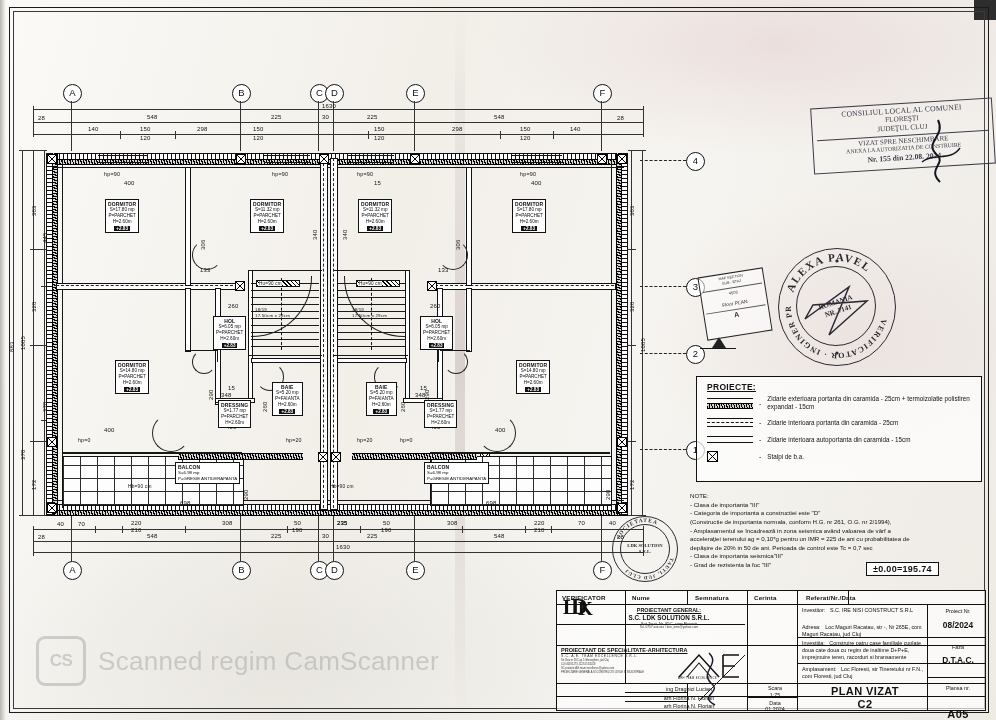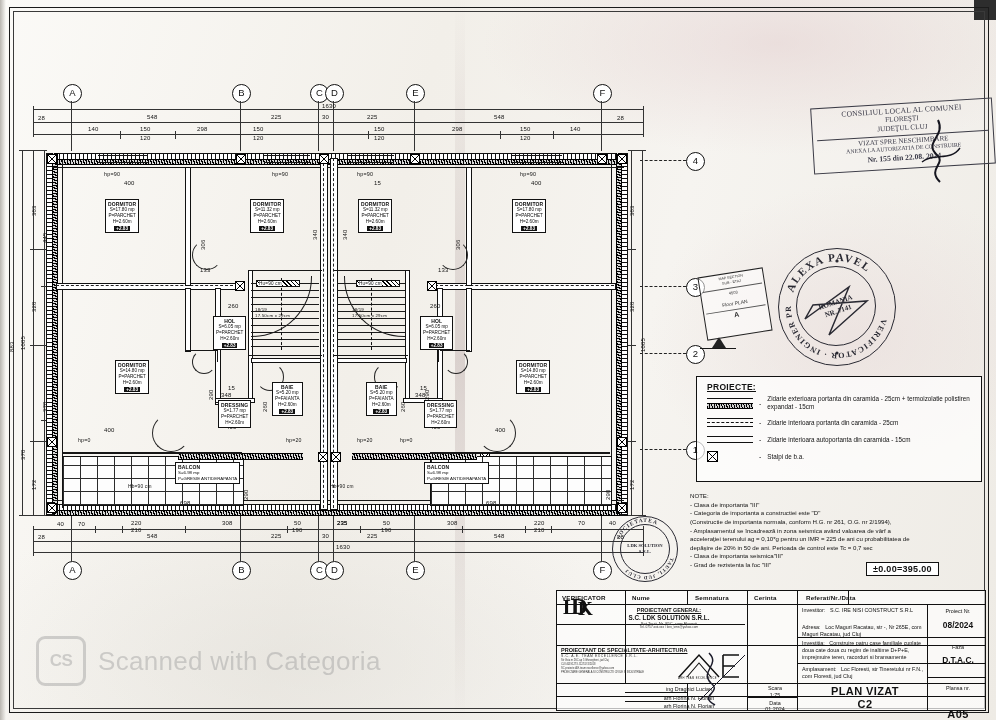--- a/index.html
+++ b/index.html
@@ -711,21 +711,21 @@
     <div class="ln">NOTE:</div>
     <div class="ln">- Clasa de importanta "III"</div>
     <div class="ln">- Categoria de importanta a constructiei este "D"</div>
     <div class="ln">(Constructie de importanta normala, conform H.G. nr 261, O.G. nr 2/1994),</div>
     <div class="ln">- Amplasamentul se încadrează in zona seismica având valoarea de vârf a</div>
     <div class="ln">acceleraţiei terenului ag = 0,10*g pentru un IMR = 225 de ani cu probabilitatea de</div>
     <div class="ln">depăşire de 20% in 50 de ani. Perioada de control este Tc = 0,7 sec</div>
     <div class="ln">- Clasa de importanta seismica"III"</div>
     <div class="ln">- Grad de rezistenta la foc "III"</div>
   </div>
-  <div id="lvlbox">±0.00=395.00</div>
+  <div id="lvlbox">±0.00=195.74</div>
 
   <div id="tb">
 
     <div class="r" style="top:13px;"></div>
     <div class="r" style="top:54px;"></div>
     <div class="r" style="top:92px;"></div>
     <div class="r" style="top:105px;"></div>
     <div class="r" style="top:33px;left:0;right:240px;"></div>
     <div class="r" style="top:46px;left:240px;right:0;"></div>
     <div class="r" style="top:72px;left:240px;right:0;"></div>
@@ -885,16 +885,16 @@
       <text font-family="Liberation Serif, serif" font-size="5" font-weight="bold" fill="#2a2a33" letter-spacing=".8">
         <textPath href="#cArcBot" startOffset="10%">TAUTI, JUD CLUJ</textPath>
       </text>
     </svg>
   </div>
 
   <div id="wm">
     <div class="cs">
       <b>CS</b>
     </div>
-    <div class="txt">Scanned with Categoria</div>
+    <div class="txt">Scanned regim CamScanner</div>
   </div>
 
 </div>
 
 </body></html>

